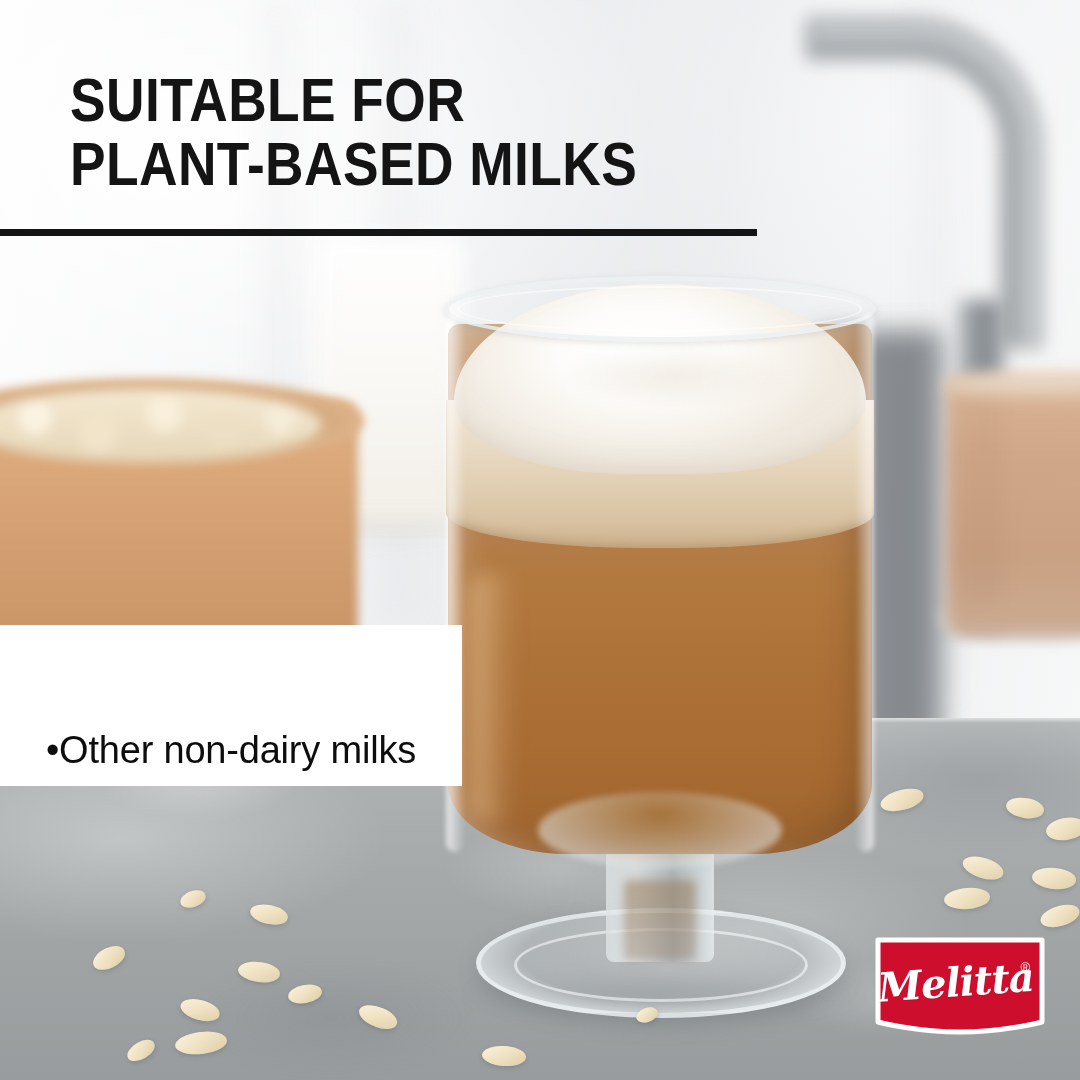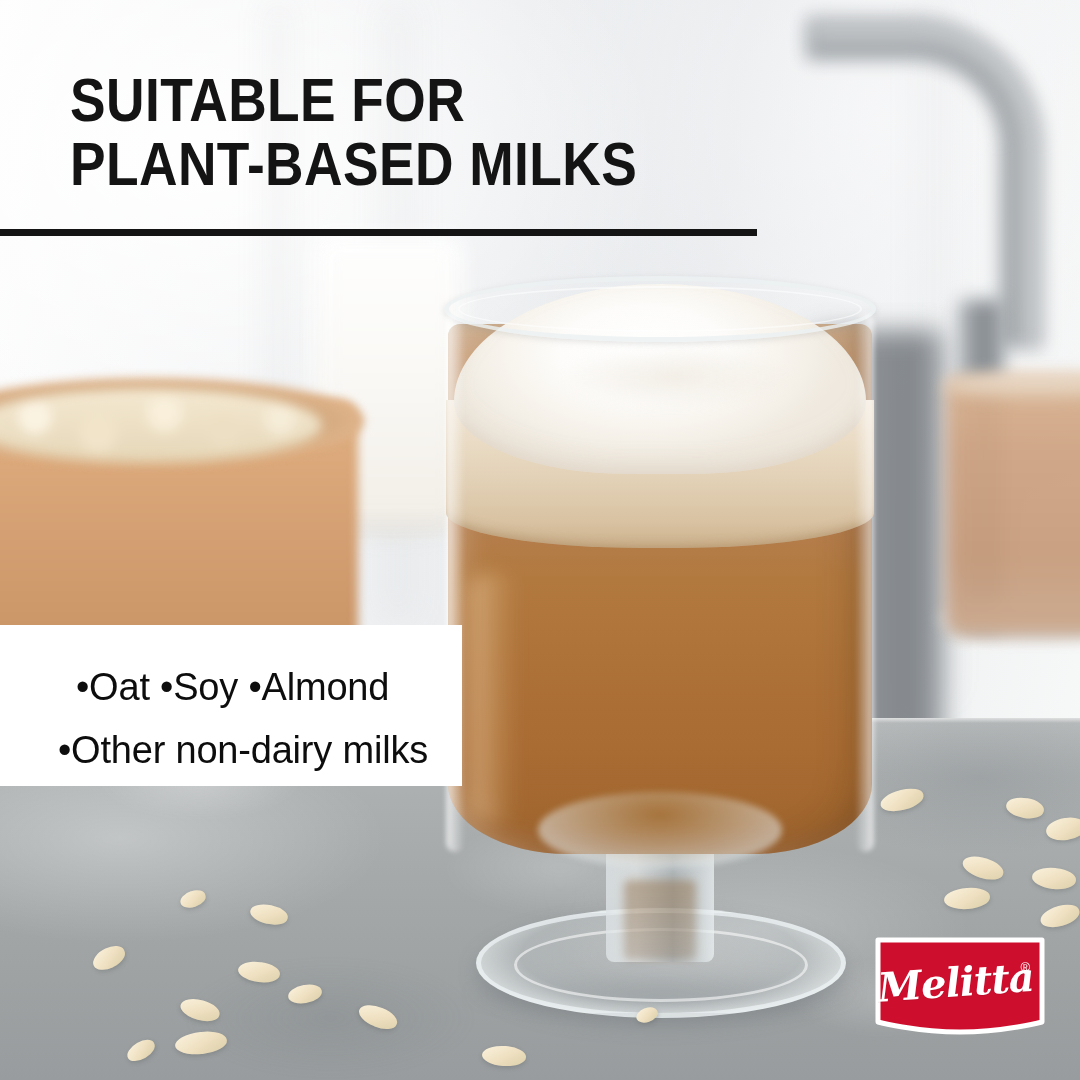--- a/index.html
+++ b/index.html
@@ -283,21 +283,21 @@
   }
   .bullet-line{
     position:absolute; left:0; width:462px;
     color:#0d0d0d;
     font-size:38px;
     font-weight:400;
     letter-spacing:-0.2px;
     white-space:nowrap;
   }
   .bullet-line.l1{ top:41px; padding-left:76px; }
-  .bullet-line.l2{ top:104px; padding-left:58px; }
+  .bullet-line.l2{ top:104px; padding-left:46px; }
 
   
   .logo{
     position:absolute; left:874px; top:936px; width:172px; height:100px;
   }
   .logo svg{ display:block; width:172px; height:100px; }
   .logo-text{
     position:absolute; left:0; top:0; width:172px; height:100px;
     display:flex; align-items:center; justify-content:center;
   }
@@ -388,21 +388,20 @@
     <div class="flake" style="left:482px;top:1046px;width:44px;height:20px;transform:rotate(4deg);"></div>
     <div class="flake" style="left:636px;top:1008px;width:22px;height:14px;transform:rotate(-20deg);"></div>
   </div>
 
   <div class="headline">SUITABLE FOR
 PLANT-BASED MILKS</div>
 
   <div class="rule"></div>
 
   <div class="bullet-panel">
-    <div class="bullet-line l1">•Oat  •Soy •Almond</div>
     <div class="bullet-line l2">•Other non-dairy milks</div>
   </div>
 
   <div class="logo">
     <svg viewBox="0 0 172 100">
       <path d="M4,4 L168,4 L168,86 C168,86 130,96 86,96 C42,96 4,86 4,86 Z" fill="#CE0E2D" stroke="#ffffff" stroke-width="5" stroke-linejoin="round"></path>
     </svg>
     <div class="logo-text">
       <span class="logo-word">Melitta</span>
     </div>

